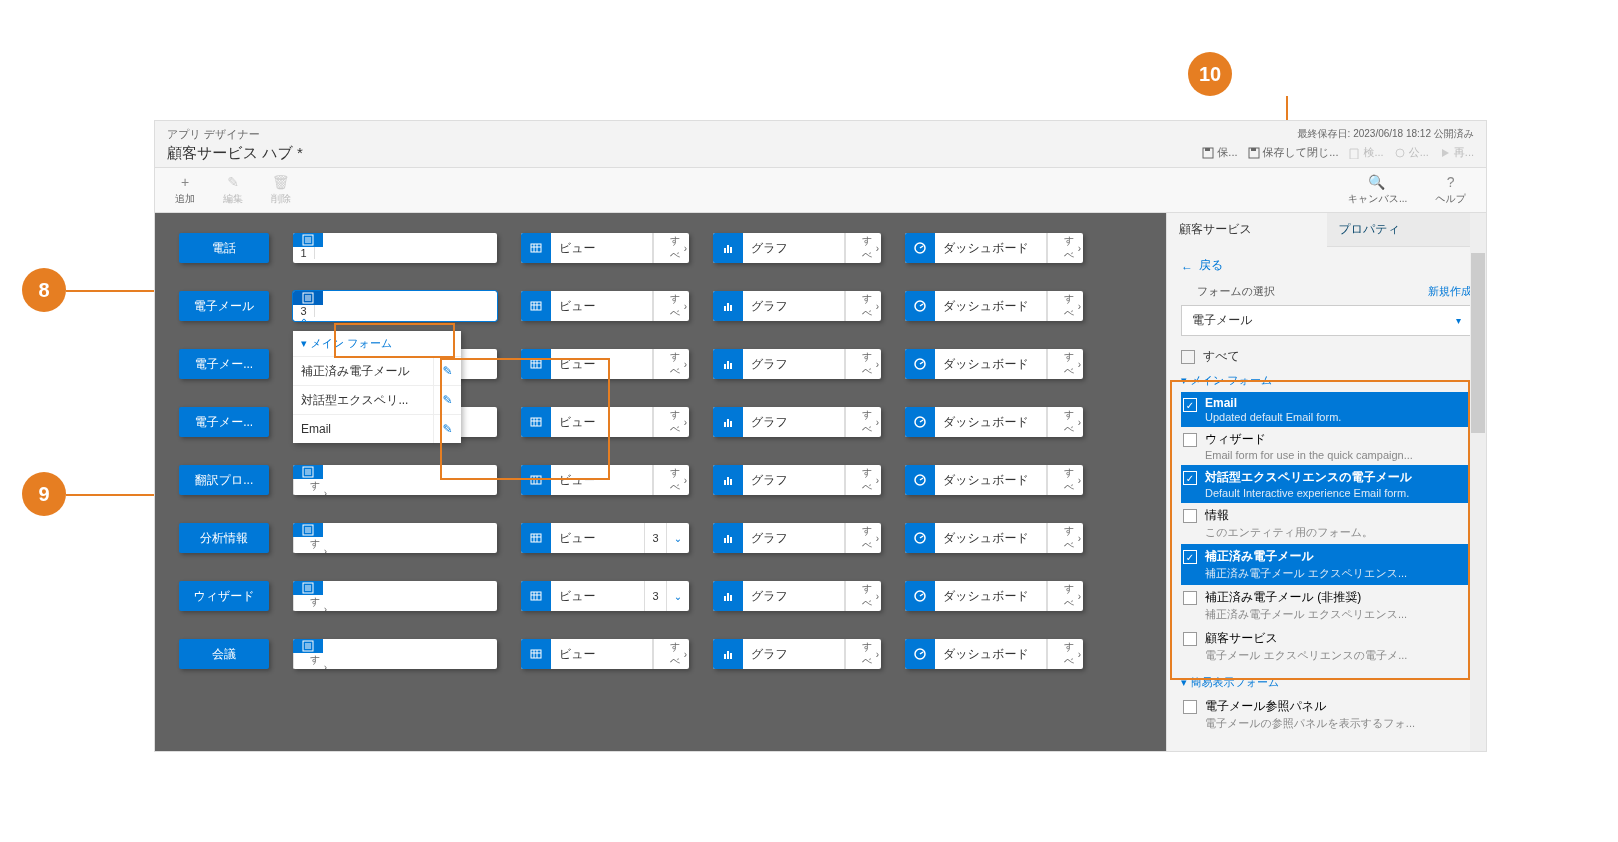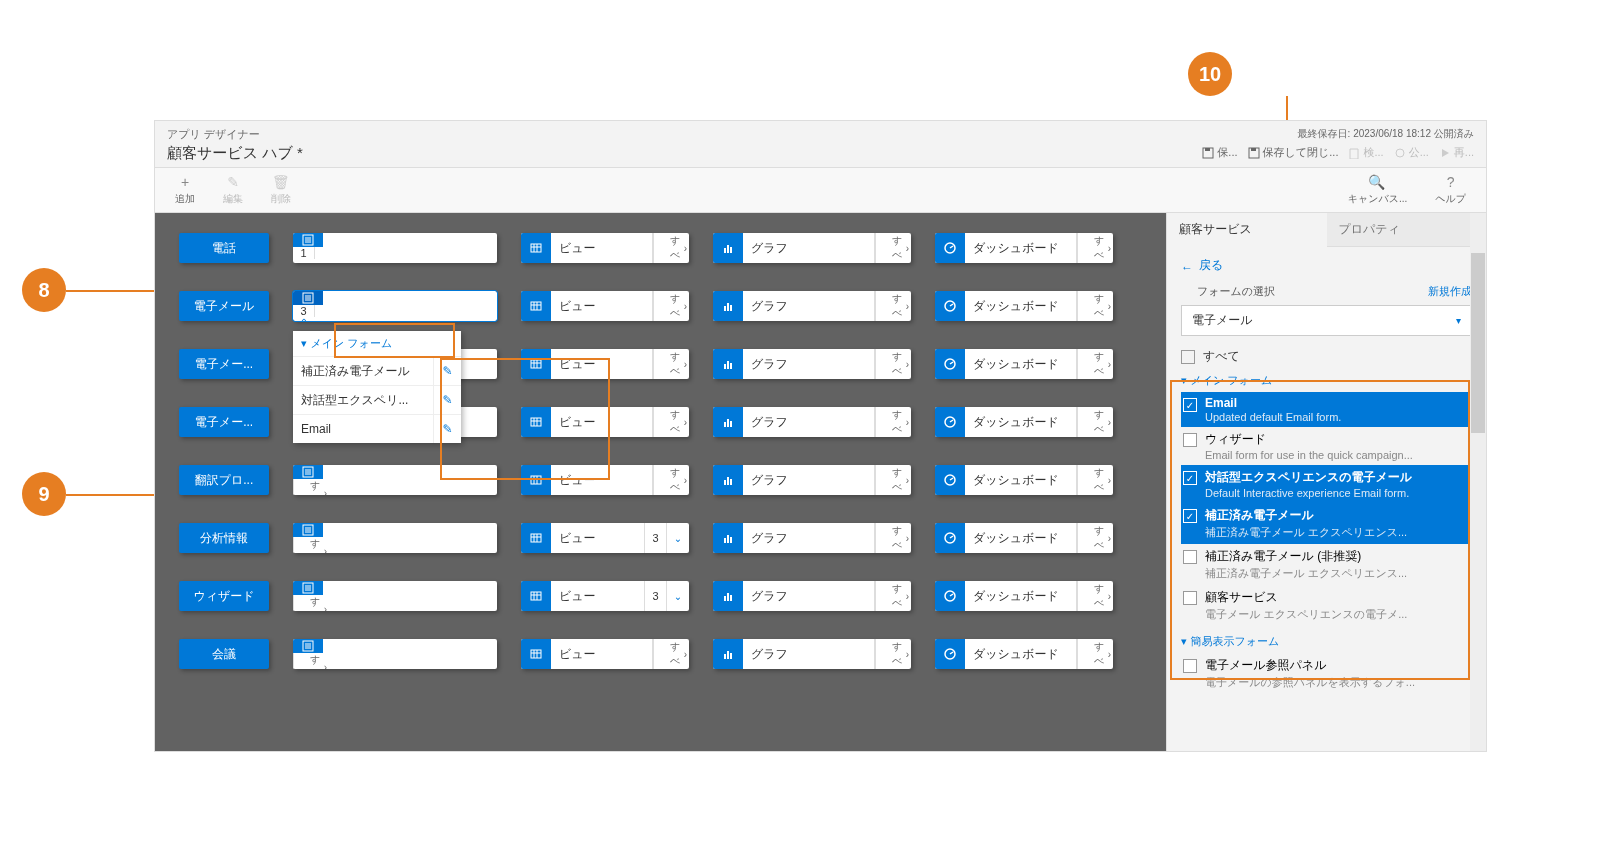--- a/index.html
+++ b/index.html
@@ -38,37 +38,37 @@
 .entity-btn { width: 90px; height: 30px; background: #0078d7; color: #fff; font-size: 12px; display: flex; align-items: center; justify-content: center; border-radius: 2px; box-shadow: 2px 2px 4px rgba(0,0,0,0.3); overflow: hidden; white-space: nowrap; cursor: pointer; }
 
 .tile { height: 30px; display: flex; box-shadow: 2px 2px 4px rgba(0,0,0,0.3); border-radius: 2px; background: #fff; font-size: 12px; overflow: hidden; }
 .tile .icon-cell { width: 30px; background: #0078d7; color: #fff; display: flex; align-items: center; justify-content: center; }
 .tile .label-cell { flex: 1; padding: 0 8px; display: flex; align-items: center; color: #333; border-right: 1px solid #ddd; white-space: nowrap; overflow: hidden; }
 .tile .count-cell { width: 22px; display: flex; align-items: center; justify-content: center; color: #333; border-right: 1px solid #ddd; font-size: 11px; }
 .tile .drop-cell { width: 22px; display: flex; align-items: center; justify-content: center; color: #0078d7; font-size: 10px; cursor: pointer; }
 .tile .all-cell { width: 36px; display: flex; align-items: center; justify-content: center; color: #666; font-size: 10px; border-left: 1px solid #ddd; position: relative; padding-left: 16px; }
 .tile-form { width: 204px; flex-direction: column; }
 .tile-view { width: 168px; }
-.tile-chart { width: 198px; }
+.tile-chart { width: 168px; }
 .tile-dash { width: 178px; }
 
 .tile.selected .icon-cell { background: #0064c1; }
 .tile.selected { outline: 1px solid #0078d7; }
 
 
 .form-dropdown { position: absolute; top: 40px; left: 114px; width: 168px; background: #fff; box-shadow: 2px 2px 6px rgba(0,0,0,0.3); z-index: 40; font-size: 12px; }
 .form-dropdown .dd-header { padding: 5px 8px; color: #0078d7; font-size: 11px; display: flex; align-items: center; gap: 4px; }
 .form-dropdown .dd-row { display: flex; align-items: center; border-top: 1px solid #eee; }
 .form-dropdown .dd-label { flex: 1; padding: 5px 8px; color: #333; overflow: hidden; white-space: nowrap; text-overflow: ellipsis; }
 .form-dropdown .dd-edit { width: 28px; height: 28px; border-left: 1px solid #eee; display: flex; align-items: center; justify-content: center; color: #0078d7; cursor: pointer; }
 
 
 .right-panel { width: 320px; background: #f3f3f3; border-left: 1px solid #ddd; display: flex; flex-direction: column; }
 .panel-tabs { display: flex; }
-.panel-tab { flex: 1; padding: 8px 12px; font-size: 12px; color: #737373; border-bottom: 1px solid #ddd; background: #eaeaea; cursor: pointer; }
+.panel-tab { flex: 1; padding: 8px 12px; font-size: 12px; color: #0c4a6e; border-bottom: 1px solid #ddd; background: #eaeaea; cursor: pointer; }
 .panel-tab.active { background: #f3f3f3; color: #333; border-bottom: none; }
 .panel-body { flex: 1; overflow-y: auto; padding: 10px 14px; font-size: 12px; }
 .back-link { color: #0078d7; cursor: pointer; display: flex; align-items: center; gap: 6px; margin-bottom: 10px; }
 .section-title-row { display: flex; justify-content: space-between; align-items: center; margin-bottom: 6px; margin-left: 16px; }
 .section-title-row .t { font-size: 11px; color: #555; }
 .section-title-row .new-link { color: #0078d7; font-size: 11px; cursor: pointer; }
 .select-box { border: 1px solid #ccc; background: #fff; padding: 6px 10px; display: flex; justify-content: space-between; align-items: center; color: #333; cursor: pointer; margin-bottom: 12px; }
 .select-box .chev { color: #0078d7; font-size: 10px; }
 .check-all { display: flex; align-items: center; gap: 8px; margin-bottom: 8px; color: #333; }
 .group-header { color: #0078d7; font-size: 11px; display: flex; align-items: center; gap: 4px; margin: 8px 0 4px; cursor: pointer; }
@@ -639,20 +639,27 @@
                 <div class="desc">Email form for use in the quick campaign...</div>
               </div>
             </div>
             <div class="form-list-item selected">
               <div class="cb">✓</div>
               <div class="txt">
                 <div class="name">対話型エクスペリエンスの電子メール</div>
                 <div class="desc">Default Interactive experience Email form.</div>
               </div>
             </div>
+            <div class="form-list-item">
+              <div class="cb"></div>
+              <div class="txt">
+                <div class="name">情報</div>
+                <div class="desc">このエンティティ用のフォーム。</div>
+              </div>
+            </div>
             <div class="form-list-item selected">
               <div class="cb">✓</div>
               <div class="txt">
                 <div class="name">補正済み電子メール</div>
                 <div class="desc">補正済み電子メール エクスペリエンス...</div>
               </div>
             </div>
             <div class="form-list-item">
               <div class="cb"></div>
               <div class="txt">

